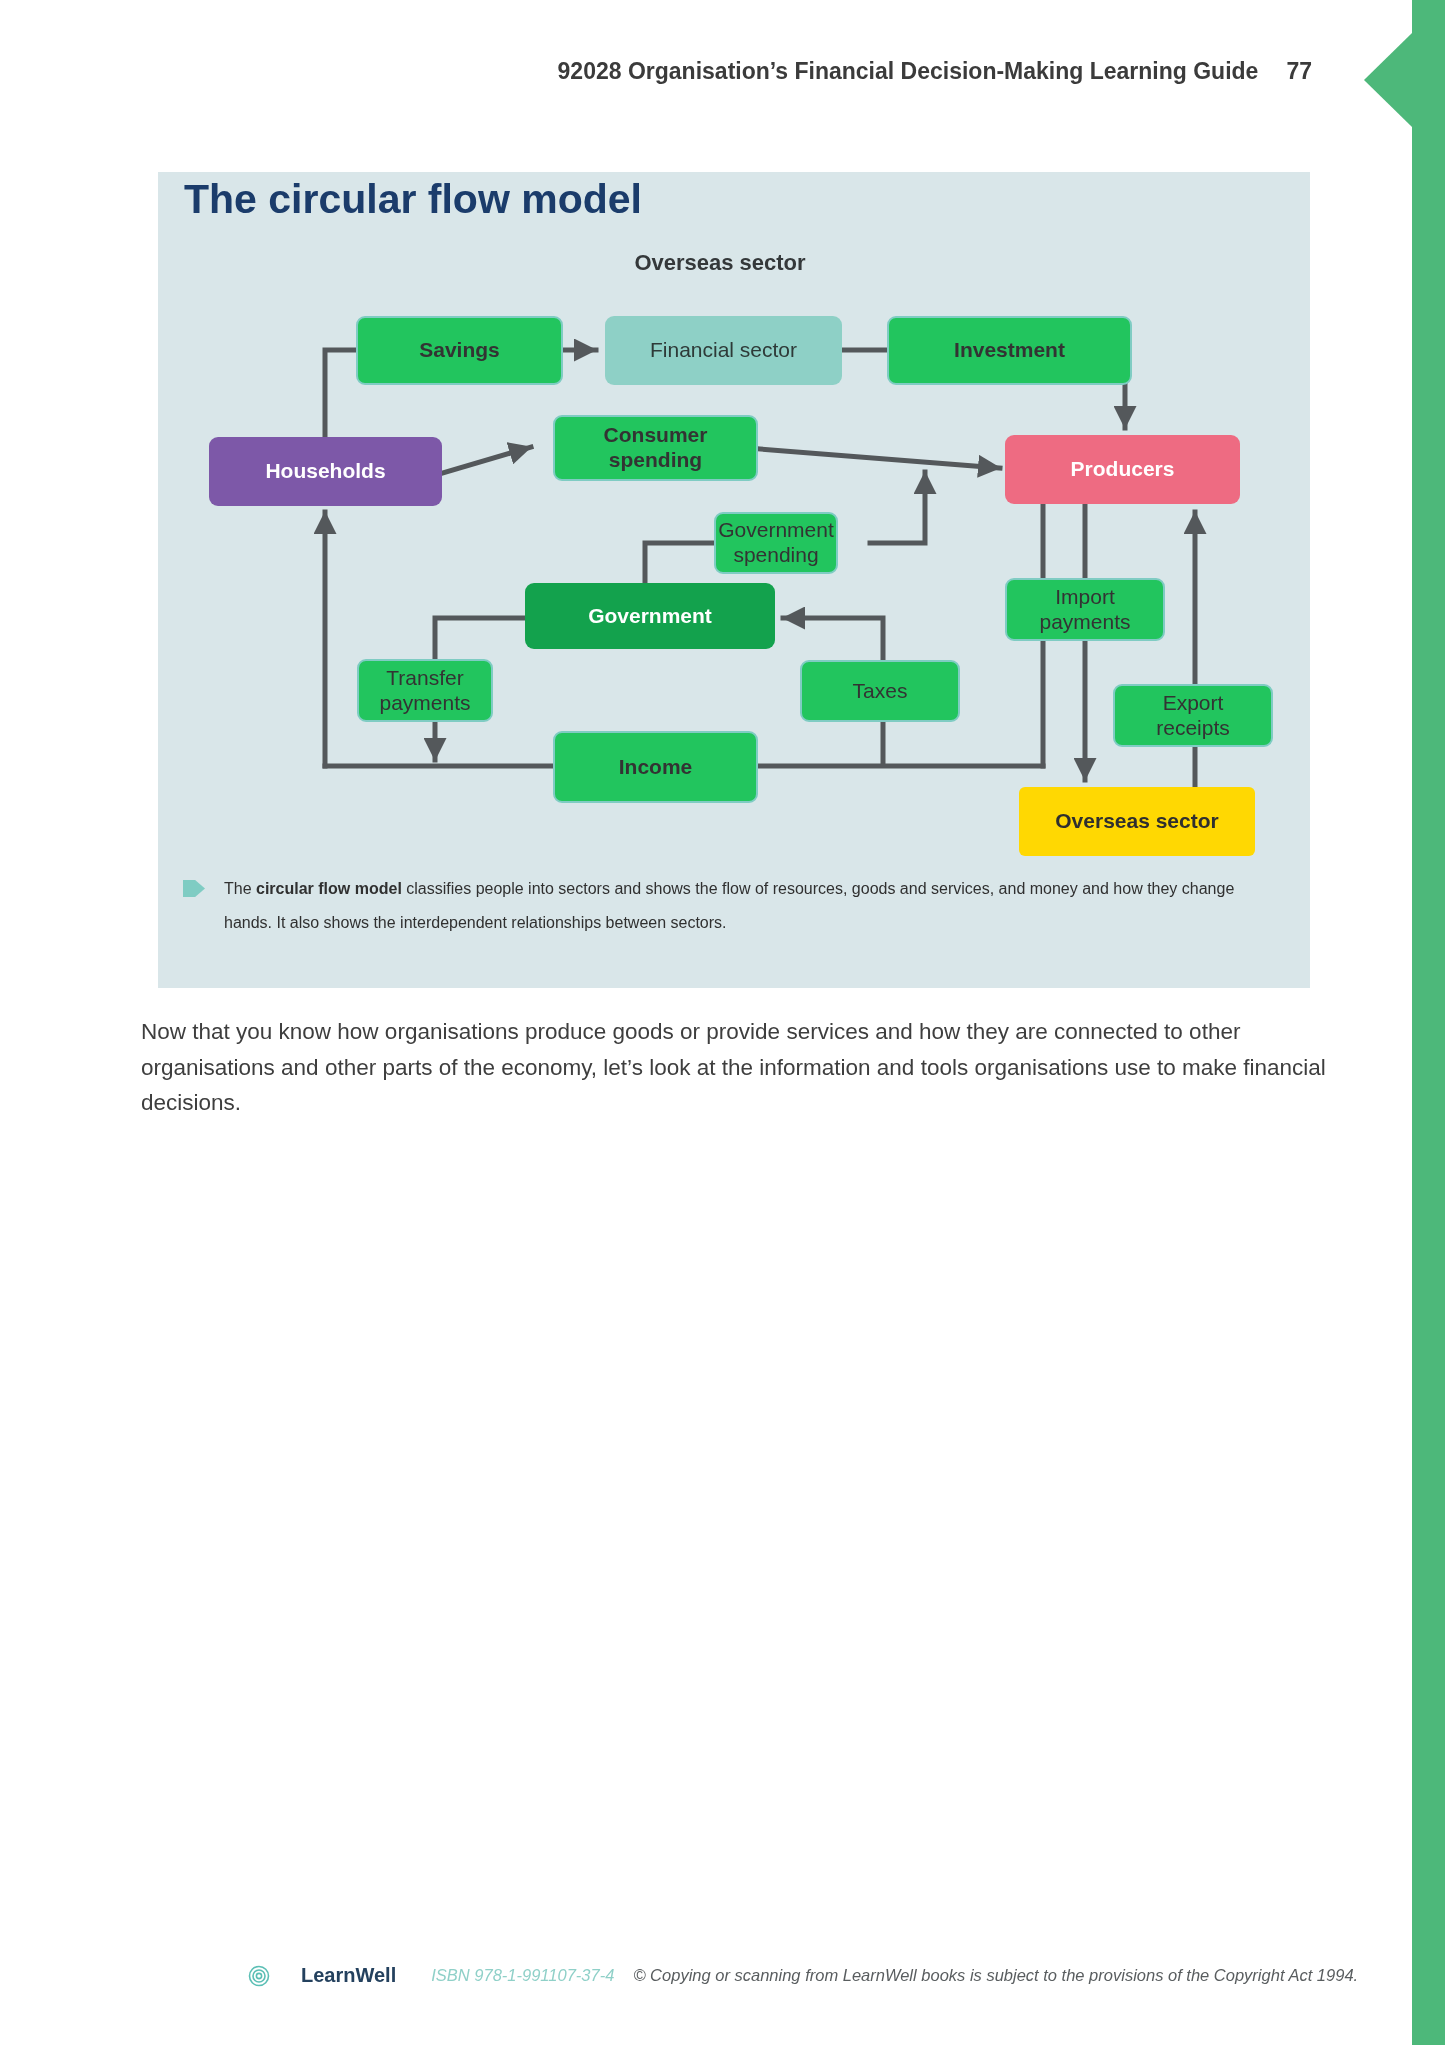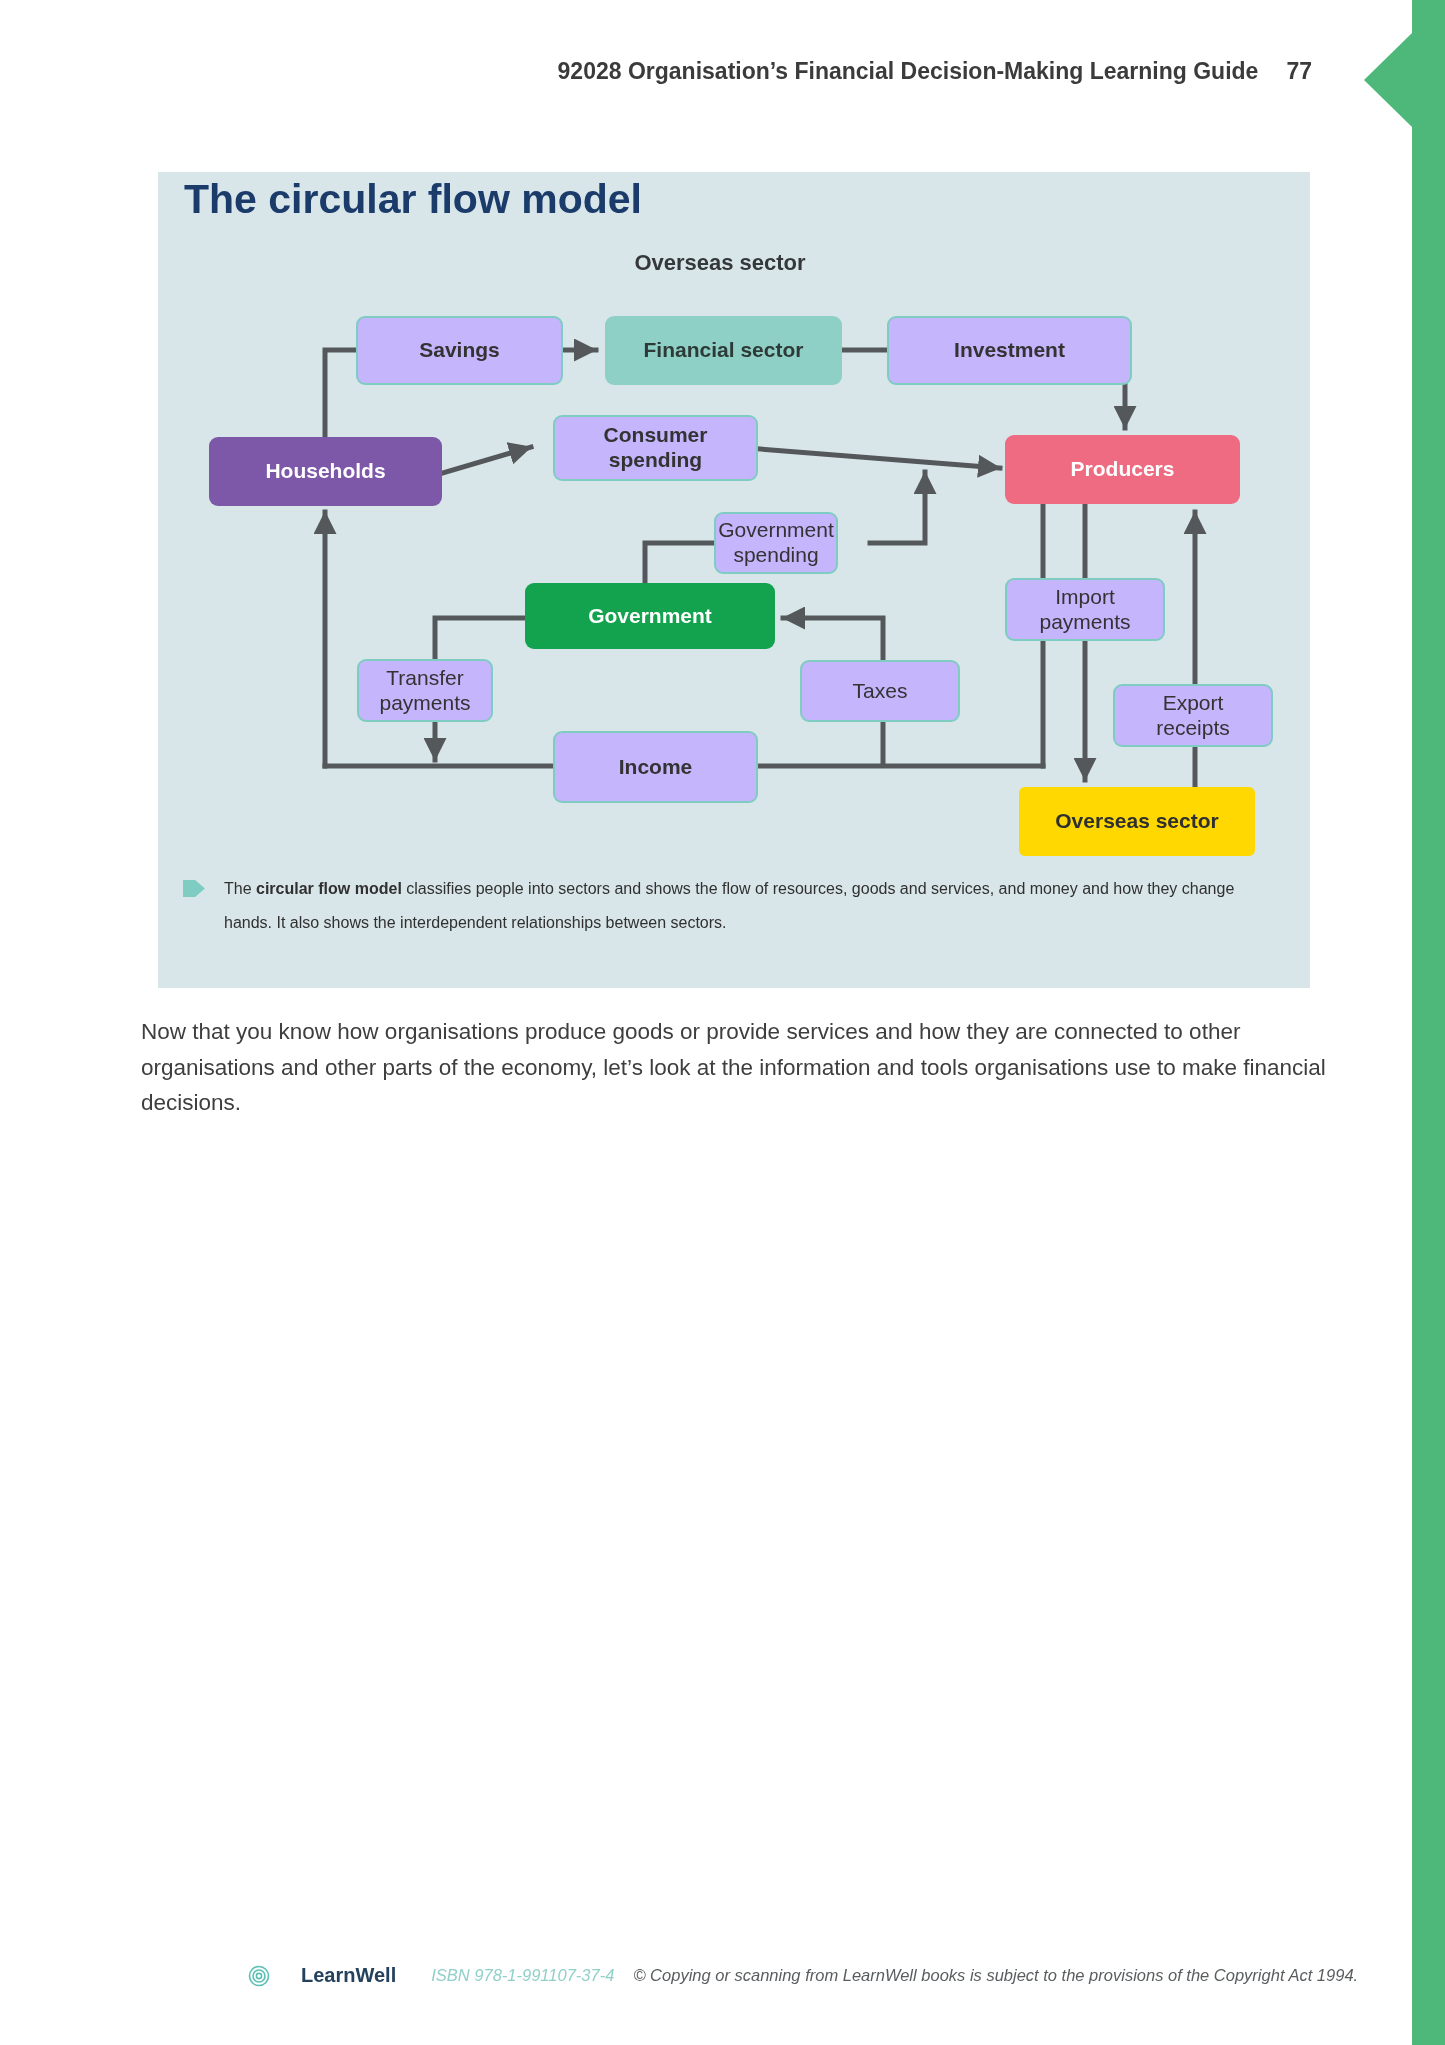--- a/index.html
+++ b/index.html
@@ -21,23 +21,23 @@
   .header{position:absolute;top:58px;right:133px;display:flex;align-items:baseline;gap:28px;
     font-size:23px;font-weight:bold;color:#3b3b3b;}
   
   .panel{position:absolute;left:158px;top:172px;width:1152px;height:816px;background:var(--panel-bg);}
   .panel-title{position:absolute;left:26px;top:4px;font-size:41px;font-weight:bold;color:var(--navy);line-height:1.15;}
   .top-label{position:absolute;left:462px;top:78px;width:200px;text-align:center;
     font-size:22px;font-weight:bold;color:#34383a;}
   
   .dbox{position:absolute;box-sizing:border-box;display:flex;align-items:center;justify-content:center;
     text-align:center;border-radius:9px;font-size:21px;color:var(--text-dark);line-height:1.18;padding:4px 18px;}
-  .dbox.white{background:#c4b5fd;border:2.5px solid var(--teal-border);}
+  .dbox.white{background:#22c55e;border:2.5px solid var(--teal-border);}
   .dbox.bold{font-weight:bold;}
-  .fill-teal{background:var(--teal-fill);color:#2e3a38;font-weight:bold;}
+  .fill-teal{background:var(--teal-fill);color:#2e3a38;font-weight:normal;}
   .fill-purple{background:var(--purple);color:#ffffff;font-weight:bold;}
   .fill-pink{background:var(--pink);color:#ffffff;font-weight:bold;}
   .fill-green{background:var(--green);color:#ffffff;font-weight:bold;}
   .fill-yellow{background:var(--yellow);color:#2f2f2f;font-weight:bold;border-radius:6px;}
   .b-savings{left:198px;top:144px;width:207px;height:69px;}
   .b-financial{left:447px;top:144px;width:237px;height:69px;}
   .b-investment{left:729px;top:144px;width:245px;height:69px;}
   .b-households{left:51px;top:265px;width:233px;height:69px;}
   .b-consumer{left:395px;top:243px;width:205px;height:66px;}
   .b-producers{left:847px;top:263px;width:235px;height:69px;}

